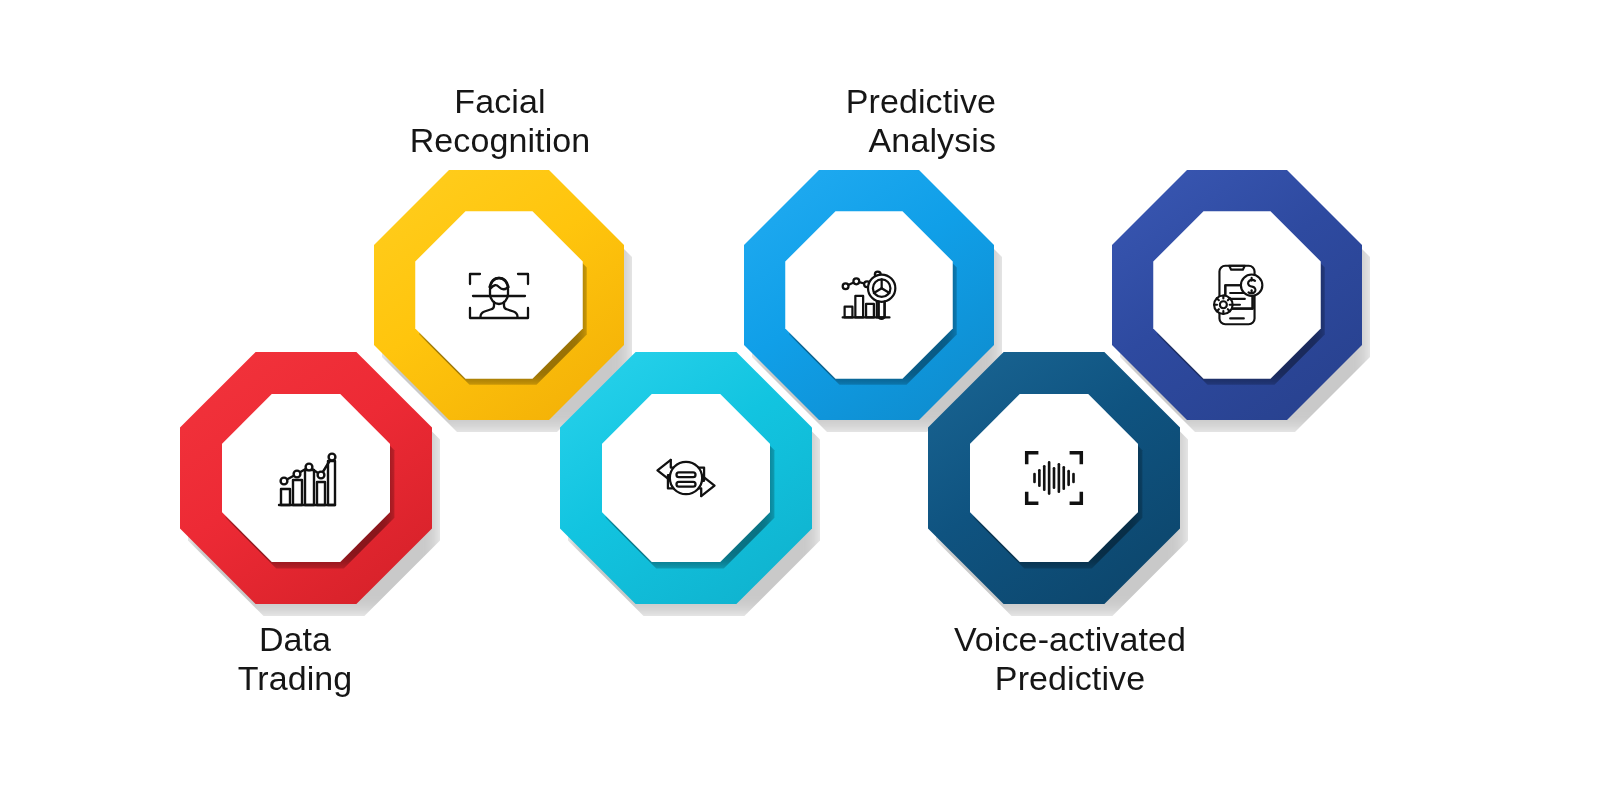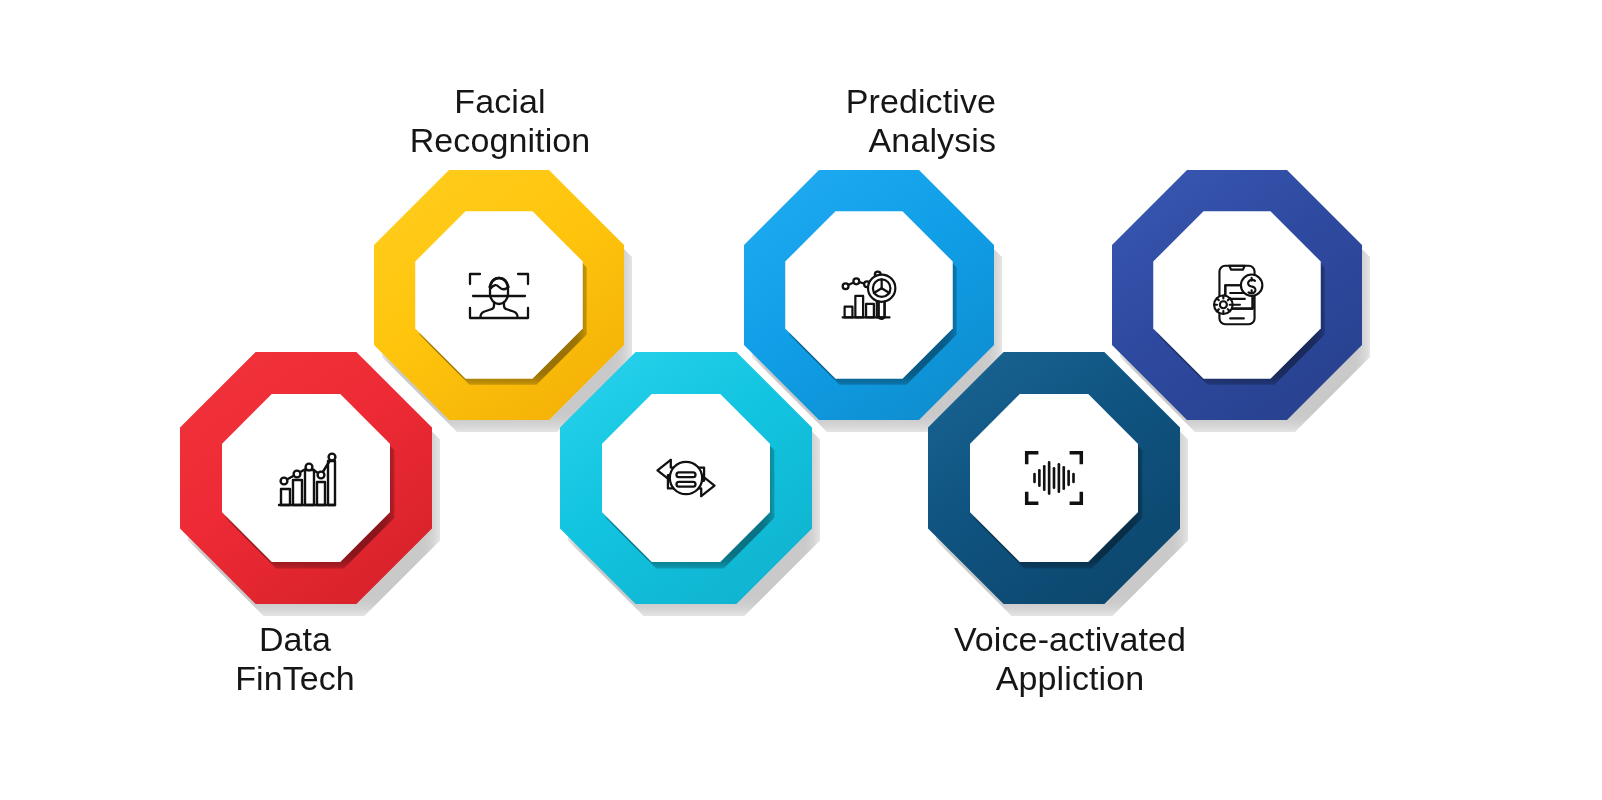--- a/index.html
+++ b/index.html
@@ -248,26 +248,26 @@
             <circle cx="26" cy="50" r="9.5" fill="#fff"></circle>
             <circle cx="26" cy="50" r="3.6"></circle>
             <path d="M26 40.5 v3 M26 56.5 v3 M16.5 50 h3 M32.5 50 h3 M19.3 43.3 l2.1 2.1 M30.6 54.6 l2.1 2.1 M32.7 43.3 l-2.1 2.1 M21.4 54.6 l-2.1 2.1"></path>
           </svg>
         </div>
       </div>
     </div>
   </div>
 
   <div class="label" style="left:180px; top:620px; width:230px;">Data
-FinTech</div>
+Trading</div>
 
   <div class="label" style="left:384px; top:82px; width:232px;">Facial
 Recognition</div>
 
 
   <div class="label" style="left:766px; top:82px; width:230px;text-align:right;">Predictive
 Analysis</div>
 
   <div class="label" style="left:925px; top:620px; width:290px;">Voice-activated
-Appliction</div>
+Predictive</div>
 
 
 </div>
 
 </body></html>

